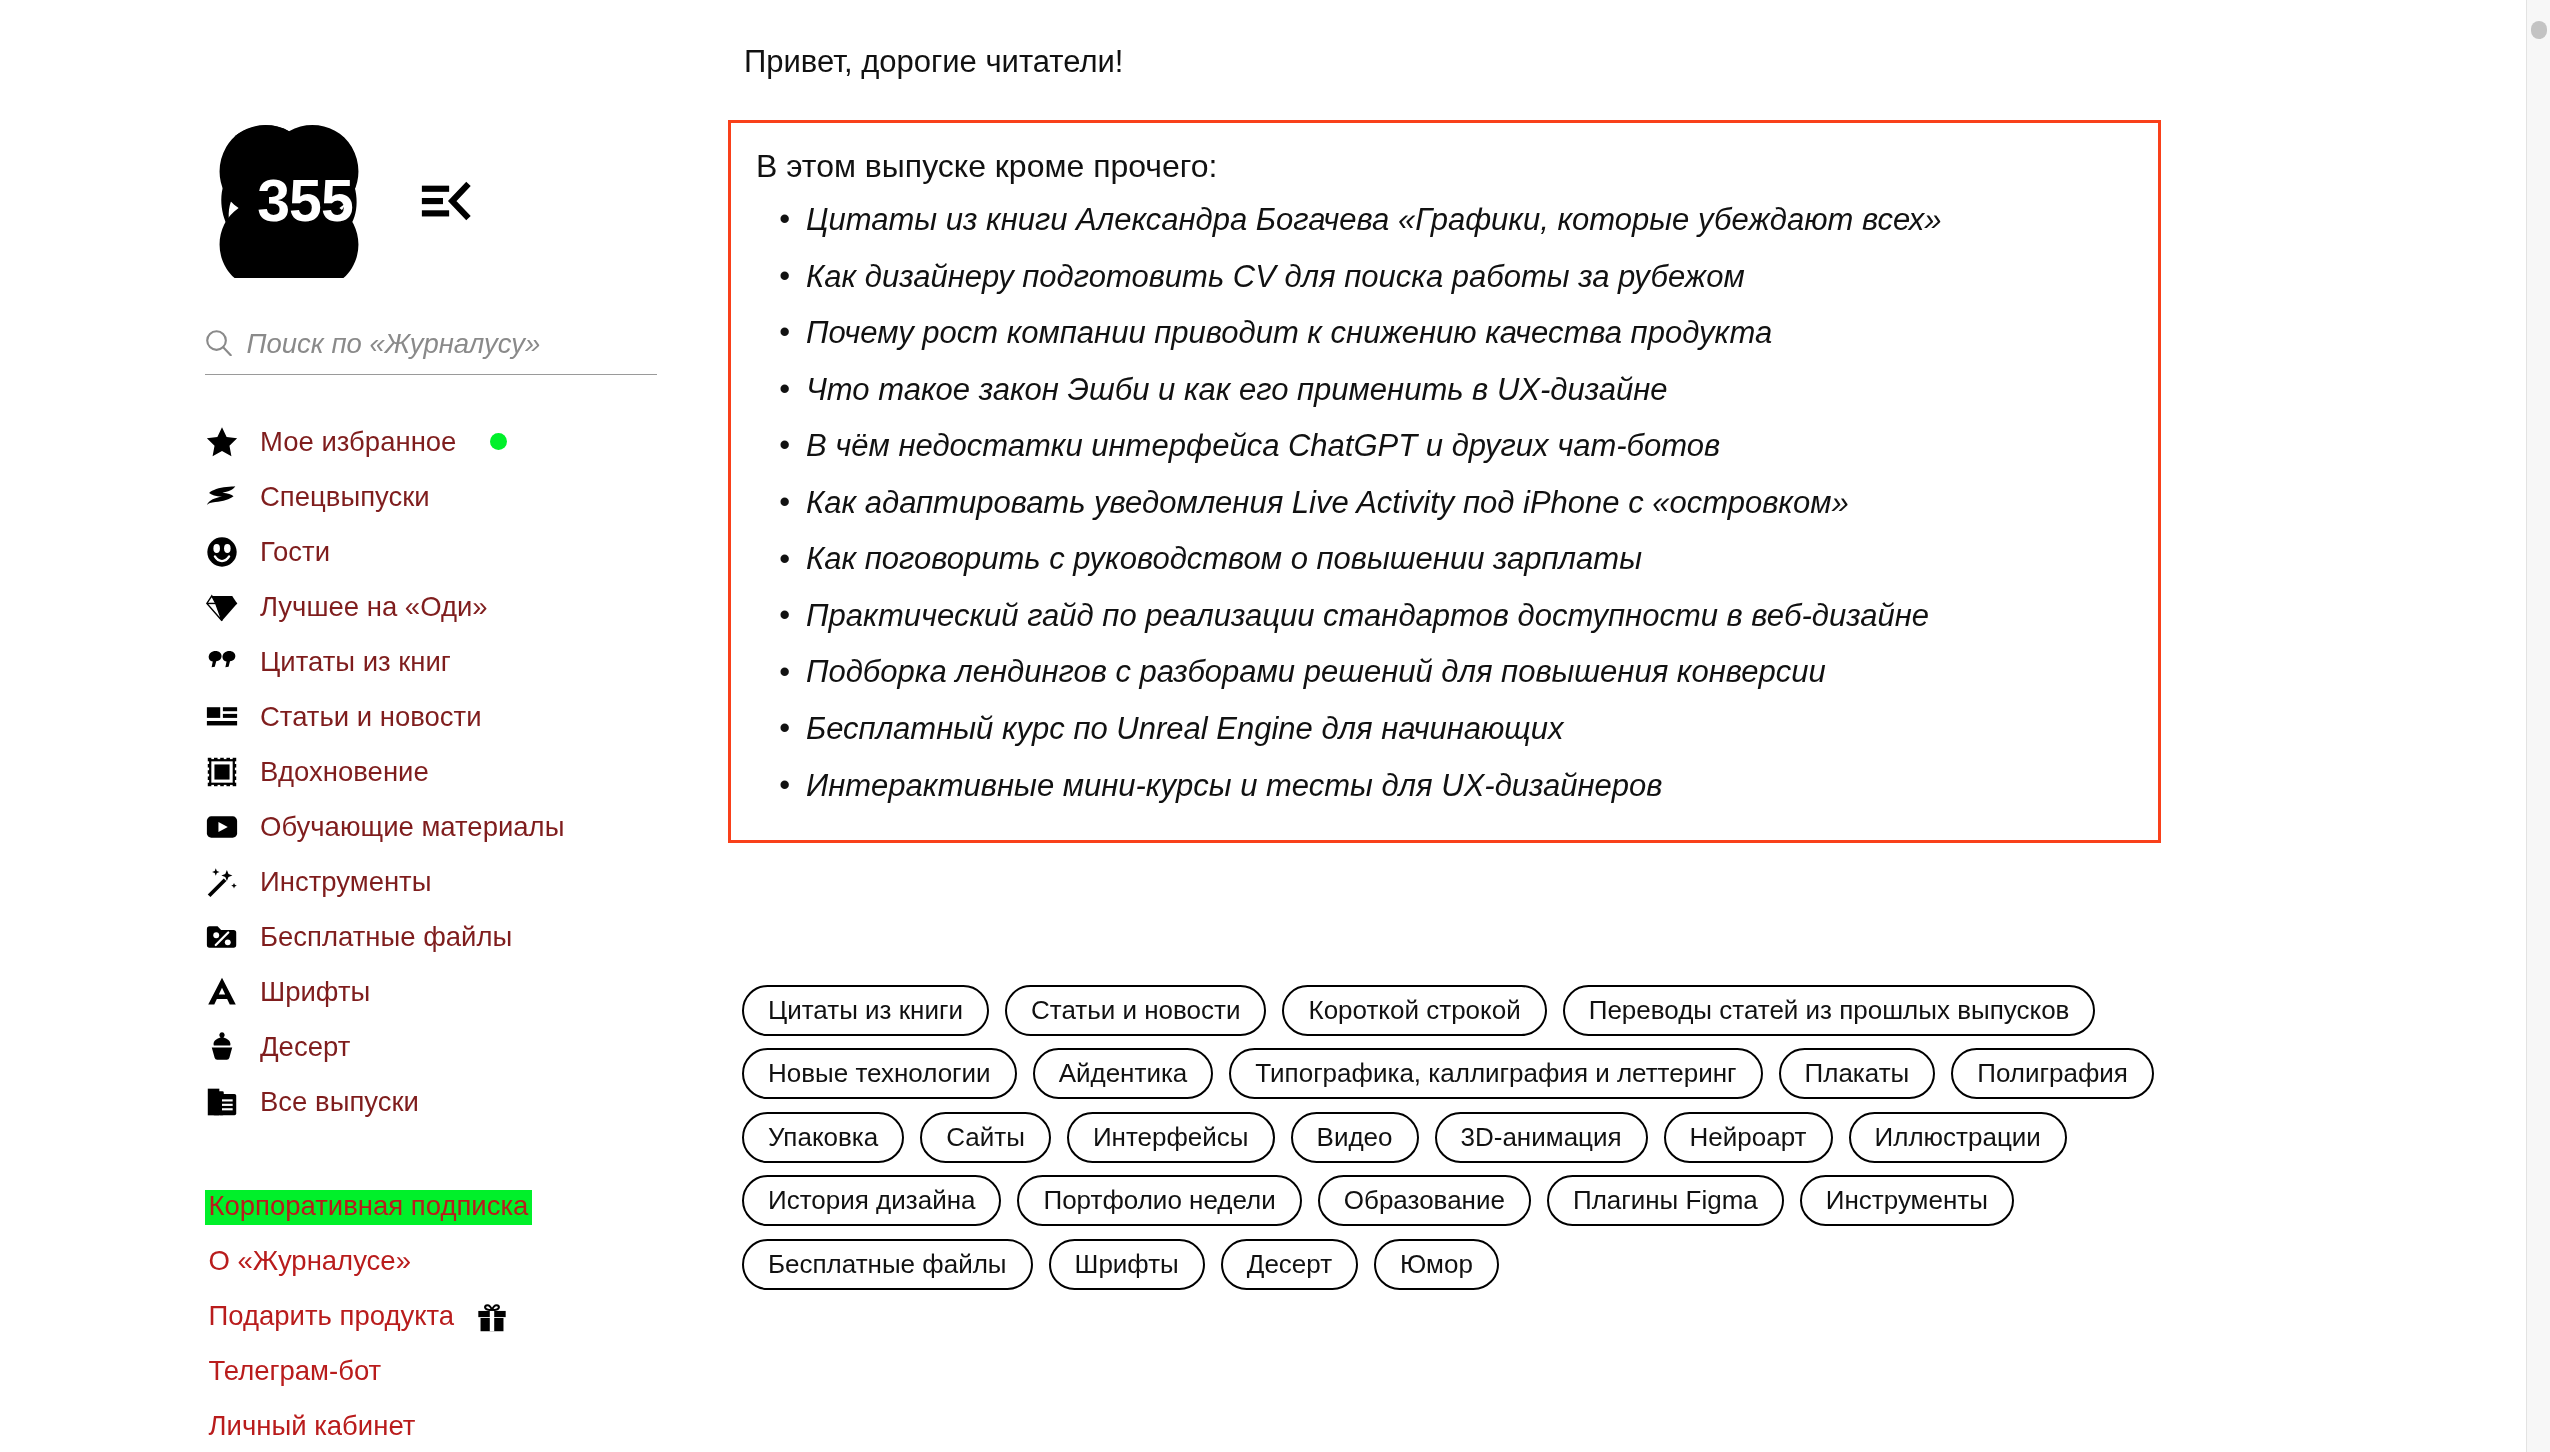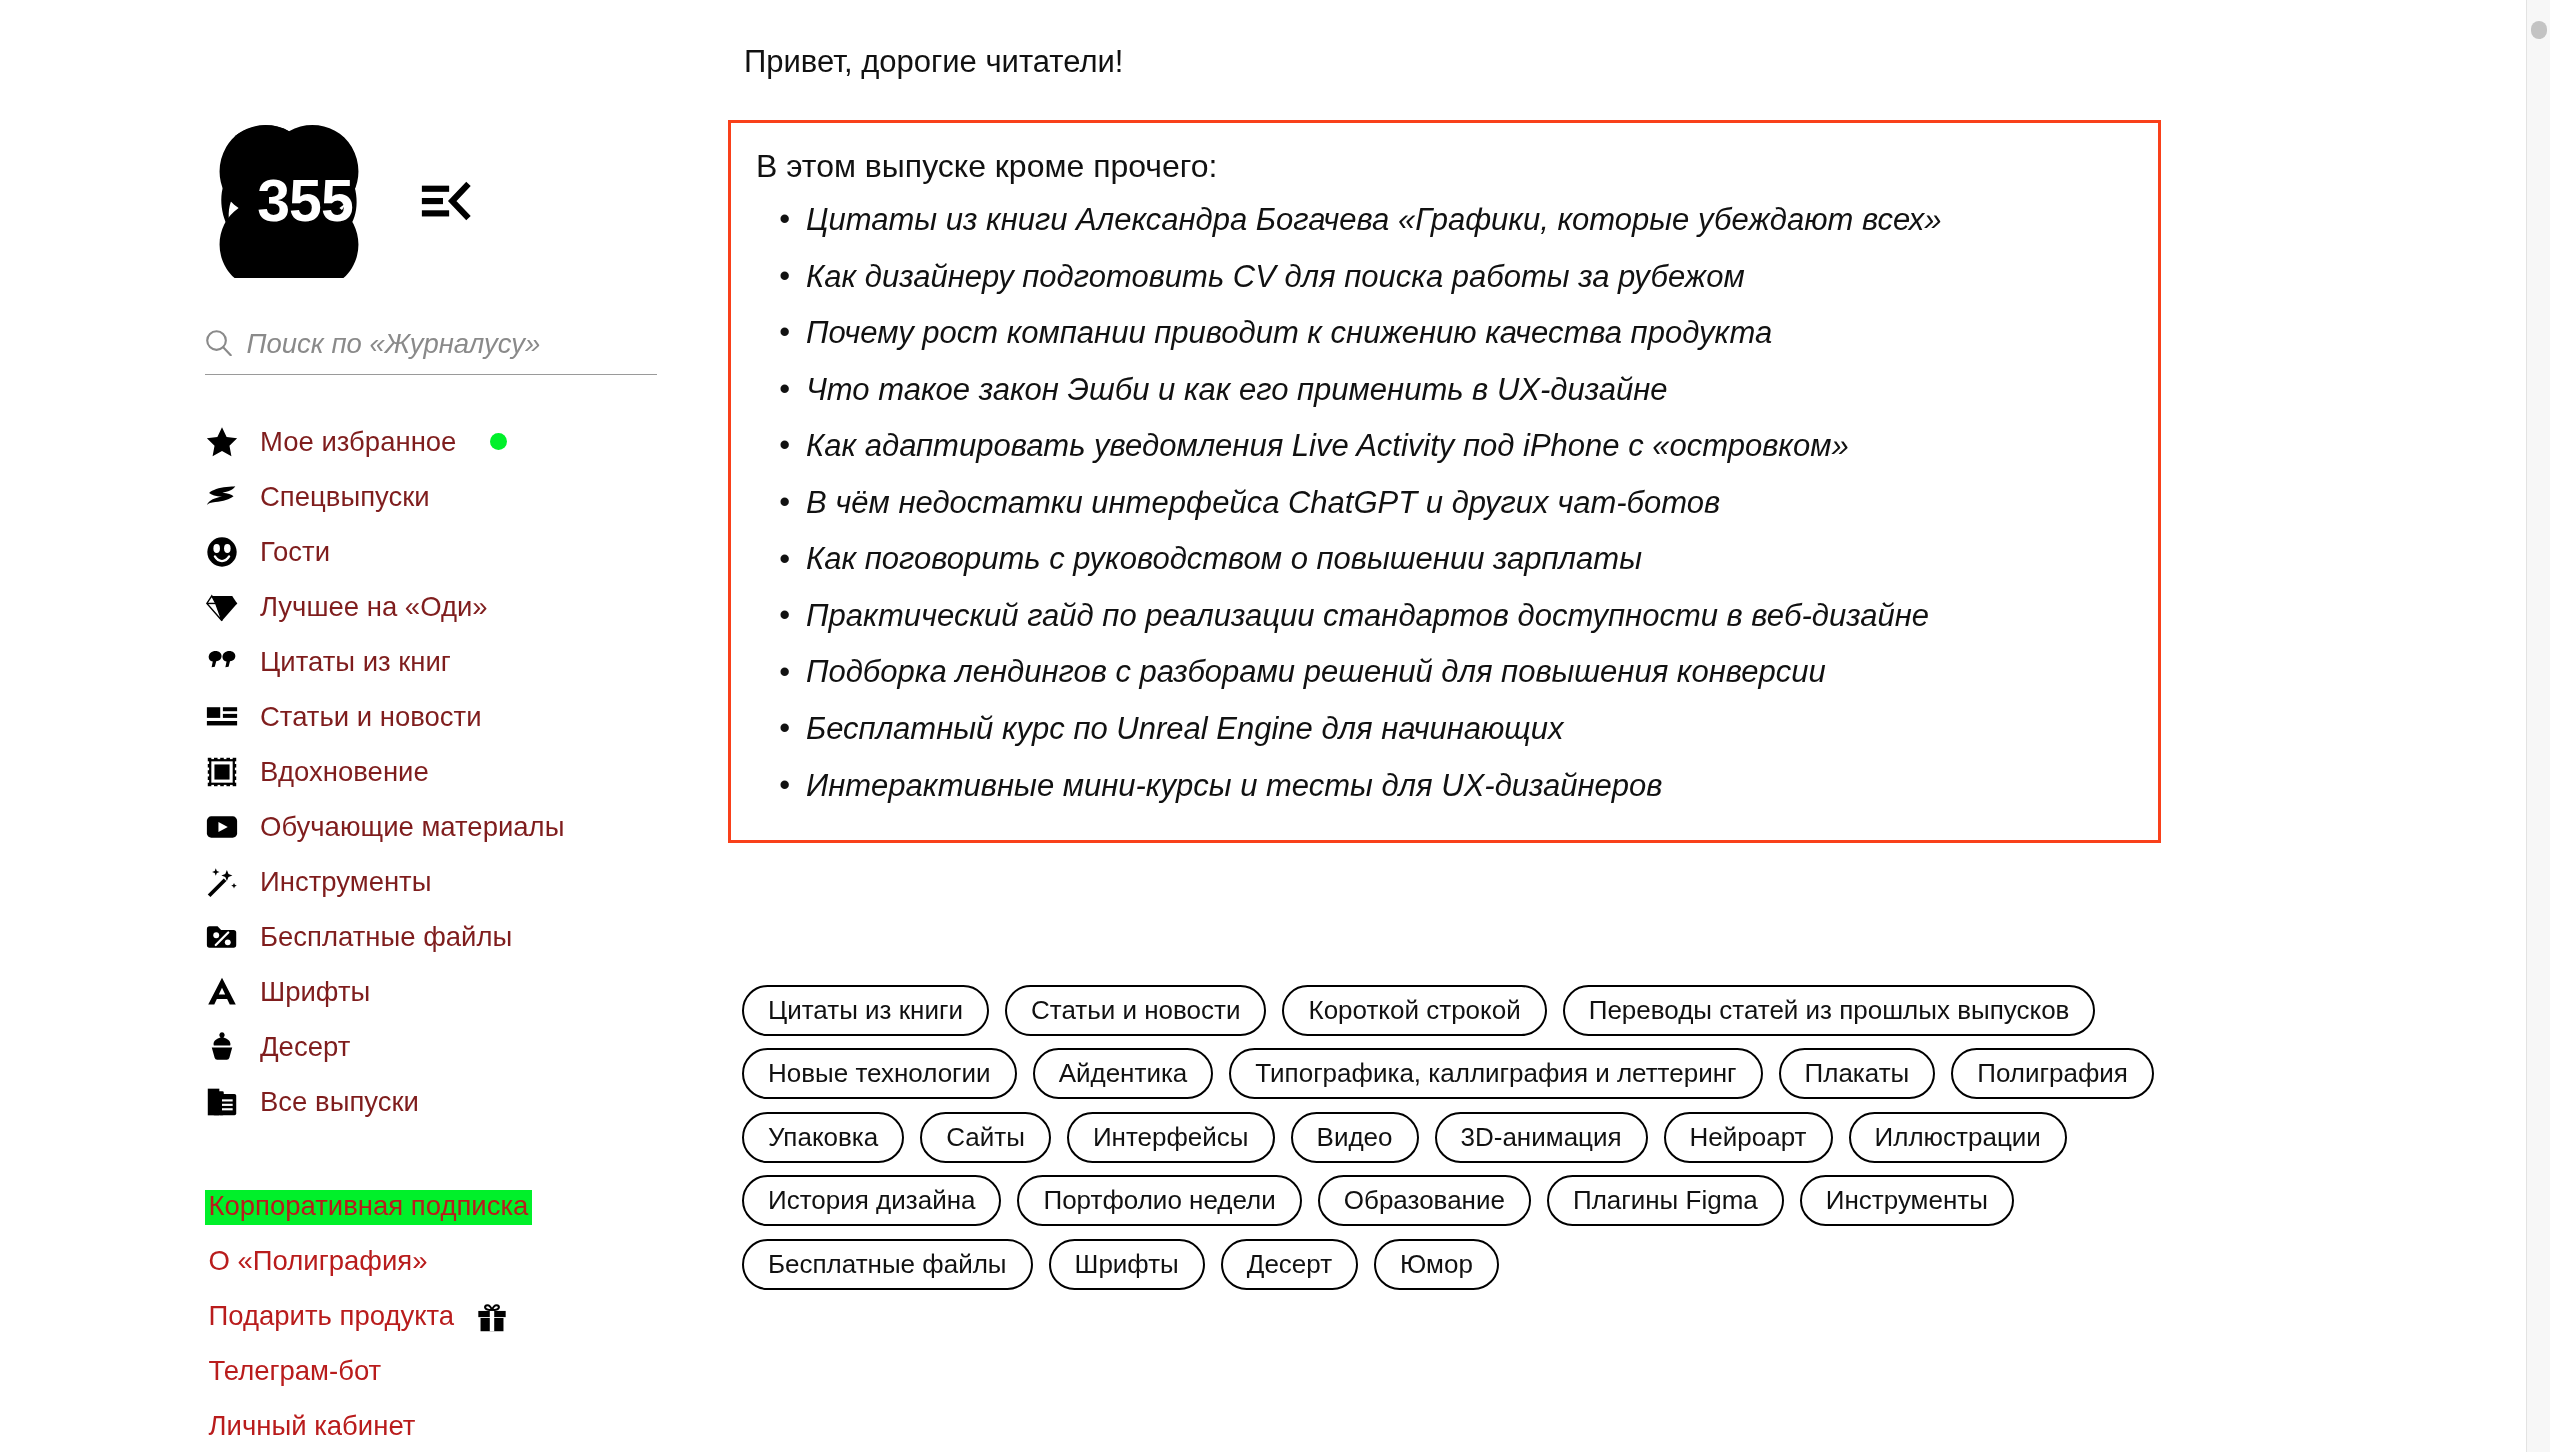--- a/index.html
+++ b/index.html
@@ -457,21 +457,21 @@
           </span>
           <span class="nav-label">Все выпуски</span>
         </div>
       </div>
 
     <div id="nav-secondary">
         <div class="nav2-item highlight">
           <span class="nav2-label" style="background: rgb(0, 240, 42);">Корпоративная подписка</span>
         </div>
         <div class="nav2-item">
-          <span class="nav2-label">О «Полиграфия»</span>
+          <span class="nav2-label">О «Журналусе»</span>
         </div>
         <div class="nav2-item">
           <span class="nav2-label">Подарить продукта</span>
           <span class="gift-icon"><svg width="30" height="30" viewBox="0 0 34 34">
               <path d="M11.8 2.5c2.5 0 4.2 2.6 5.2 5.5-3.4 0-6.6-.7-7.6-2.4-.7-1.2.2-3.1 2.4-3.1z" fill="none" stroke="#000" stroke-width="2.4"></path>
               <path d="M22.2 2.5c-2.5 0-4.2 2.6-5.2 5.5 3.4 0 6.6-.7 7.6-2.4.7-1.2-.2-3.1-2.4-3.1z" fill="none" stroke="#000" stroke-width="2.4"></path>
               <rect x="1.5" y="9" width="31" height="7" fill="#000"></rect>
               <rect x="4" y="17" width="26" height="15" fill="#000"></rect>
               <rect x="14.5" y="9" width="5" height="23" fill="#fff"></rect>
             </svg></span>
@@ -489,22 +489,22 @@
 
     <div id="greeting">Привет, дорогие читатели!</div>
 
     <section id="issue-box" style="border-color: rgb(249, 64, 26);">
       <p id="issue-intro">В этом выпуске кроме прочего:</p>
       <ul id="issue-list">
           <li>Цитаты из книги Александра Богачева «Графики, которые убеждают всех»</li>
           <li>Как дизайнеру подготовить CV для поиска работы за рубежом</li>
           <li>Почему рост компании приводит к снижению качества продукта</li>
           <li>Что такое закон Эшби и как его применить в UX-дизайне</li>
+          <li>В чём недостатки интерфейса ChatGPT и других чат-ботов</li>
           <li>Как адаптировать уведомления Live Activity под iPhone с «островком»</li>
-          <li>В чём недостатки интерфейса ChatGPT и других чат-ботов</li>
           <li>Как поговорить с руководством о повышении зарплаты</li>
           <li>Практический гайд по реализации стандартов доступности в веб-дизайне</li>
           <li>Подборка лендингов с разборами решений для повышения конверсии</li>
           <li>Бесплатный курс по Unreal Engine для начинающих</li>
           <li>Интерактивные мини-курсы и тесты для UX-дизайнеров</li>
         </ul>
     </section>
 
     <div id="tag-cloud">
         <span class="tag">Цитаты из книги</span>

